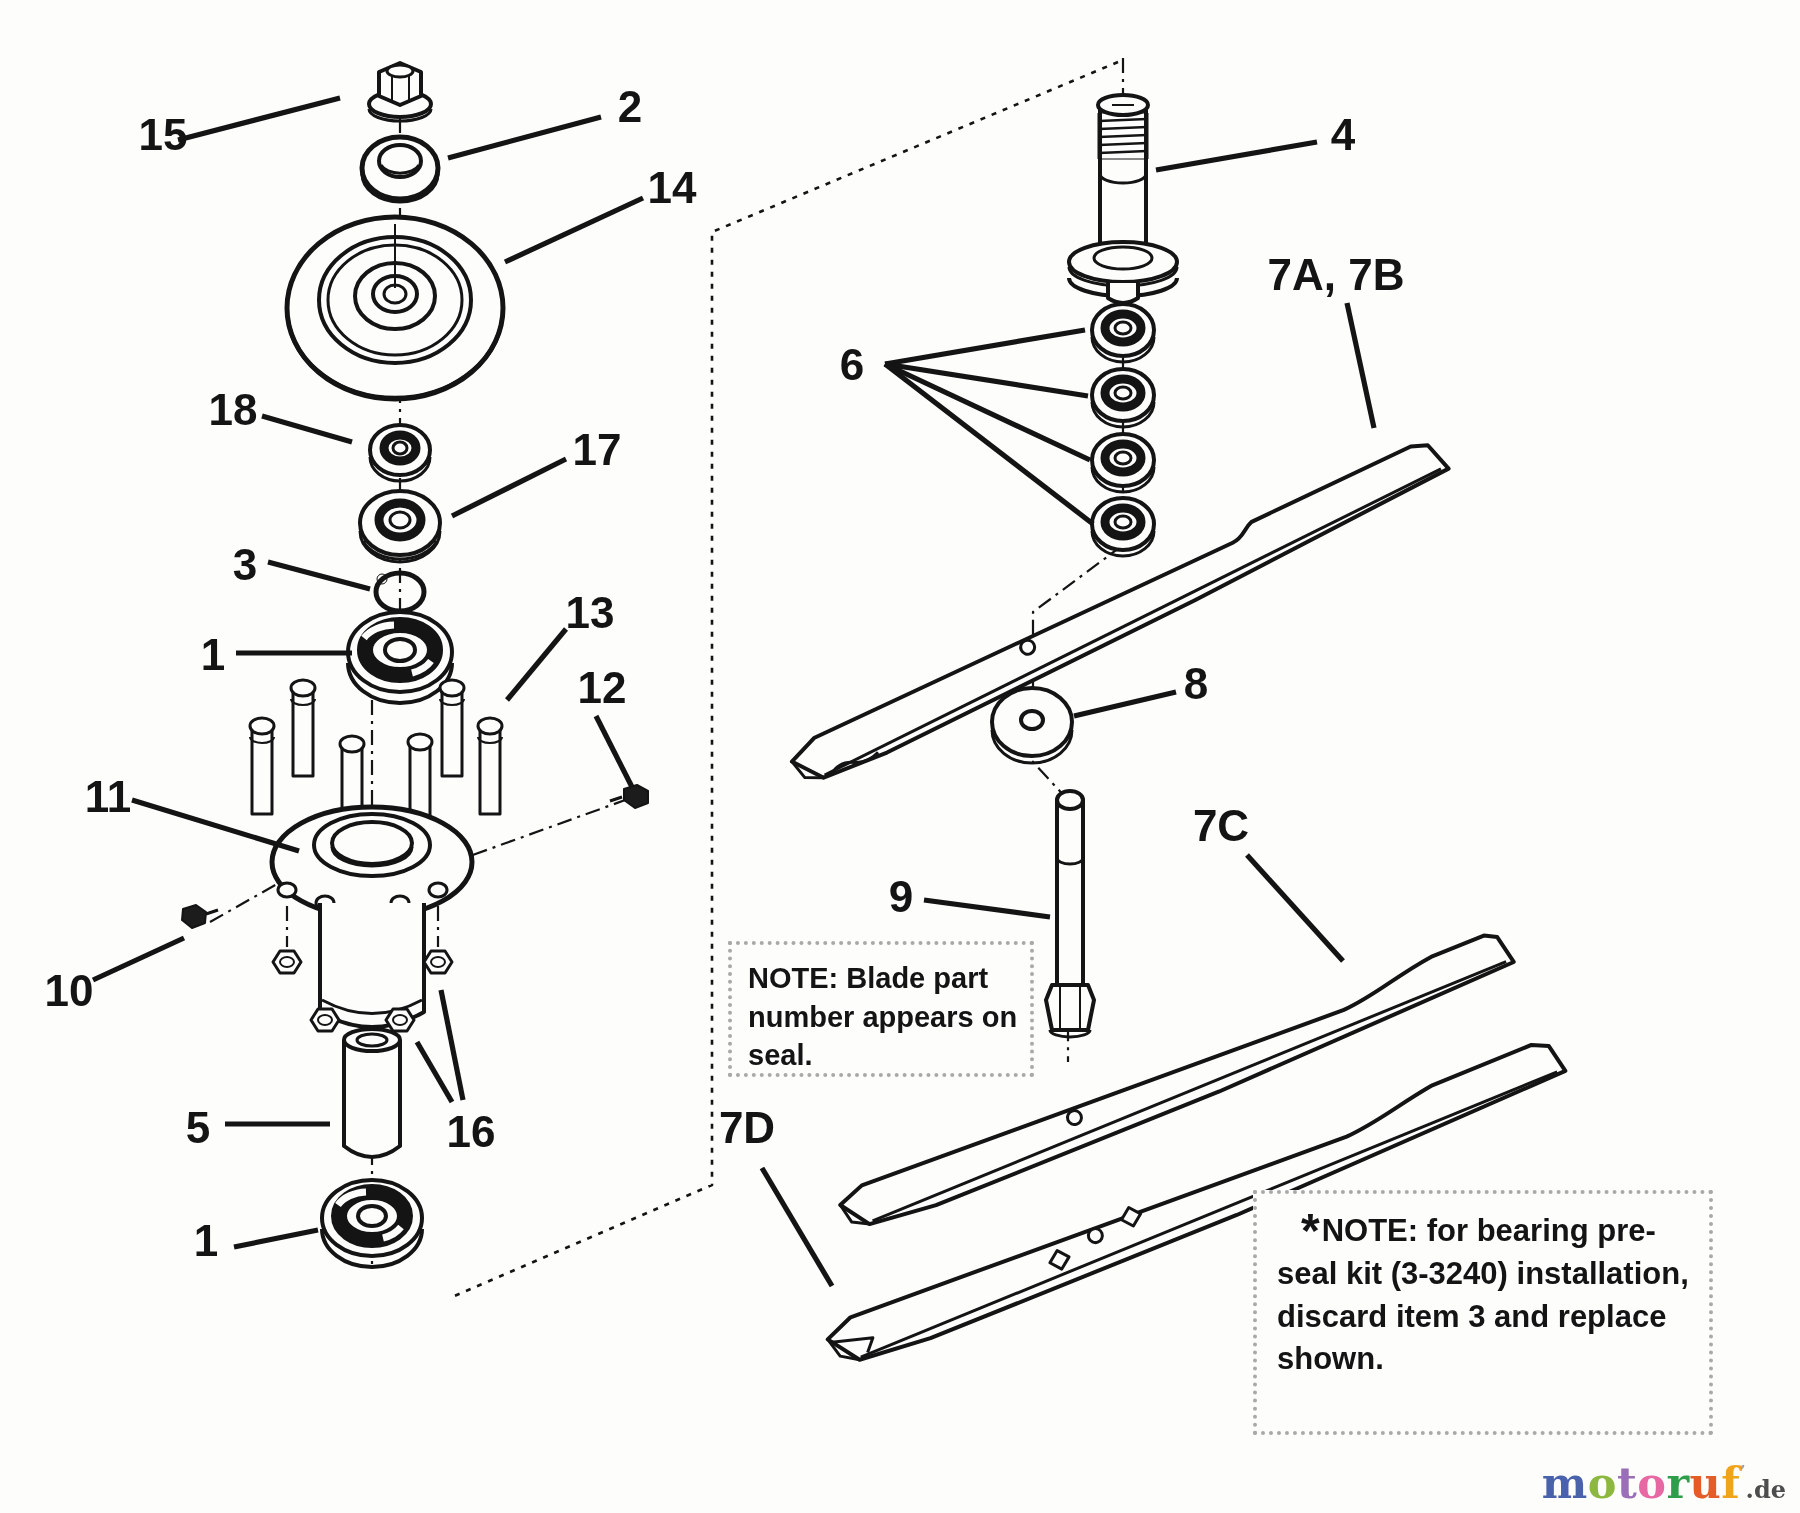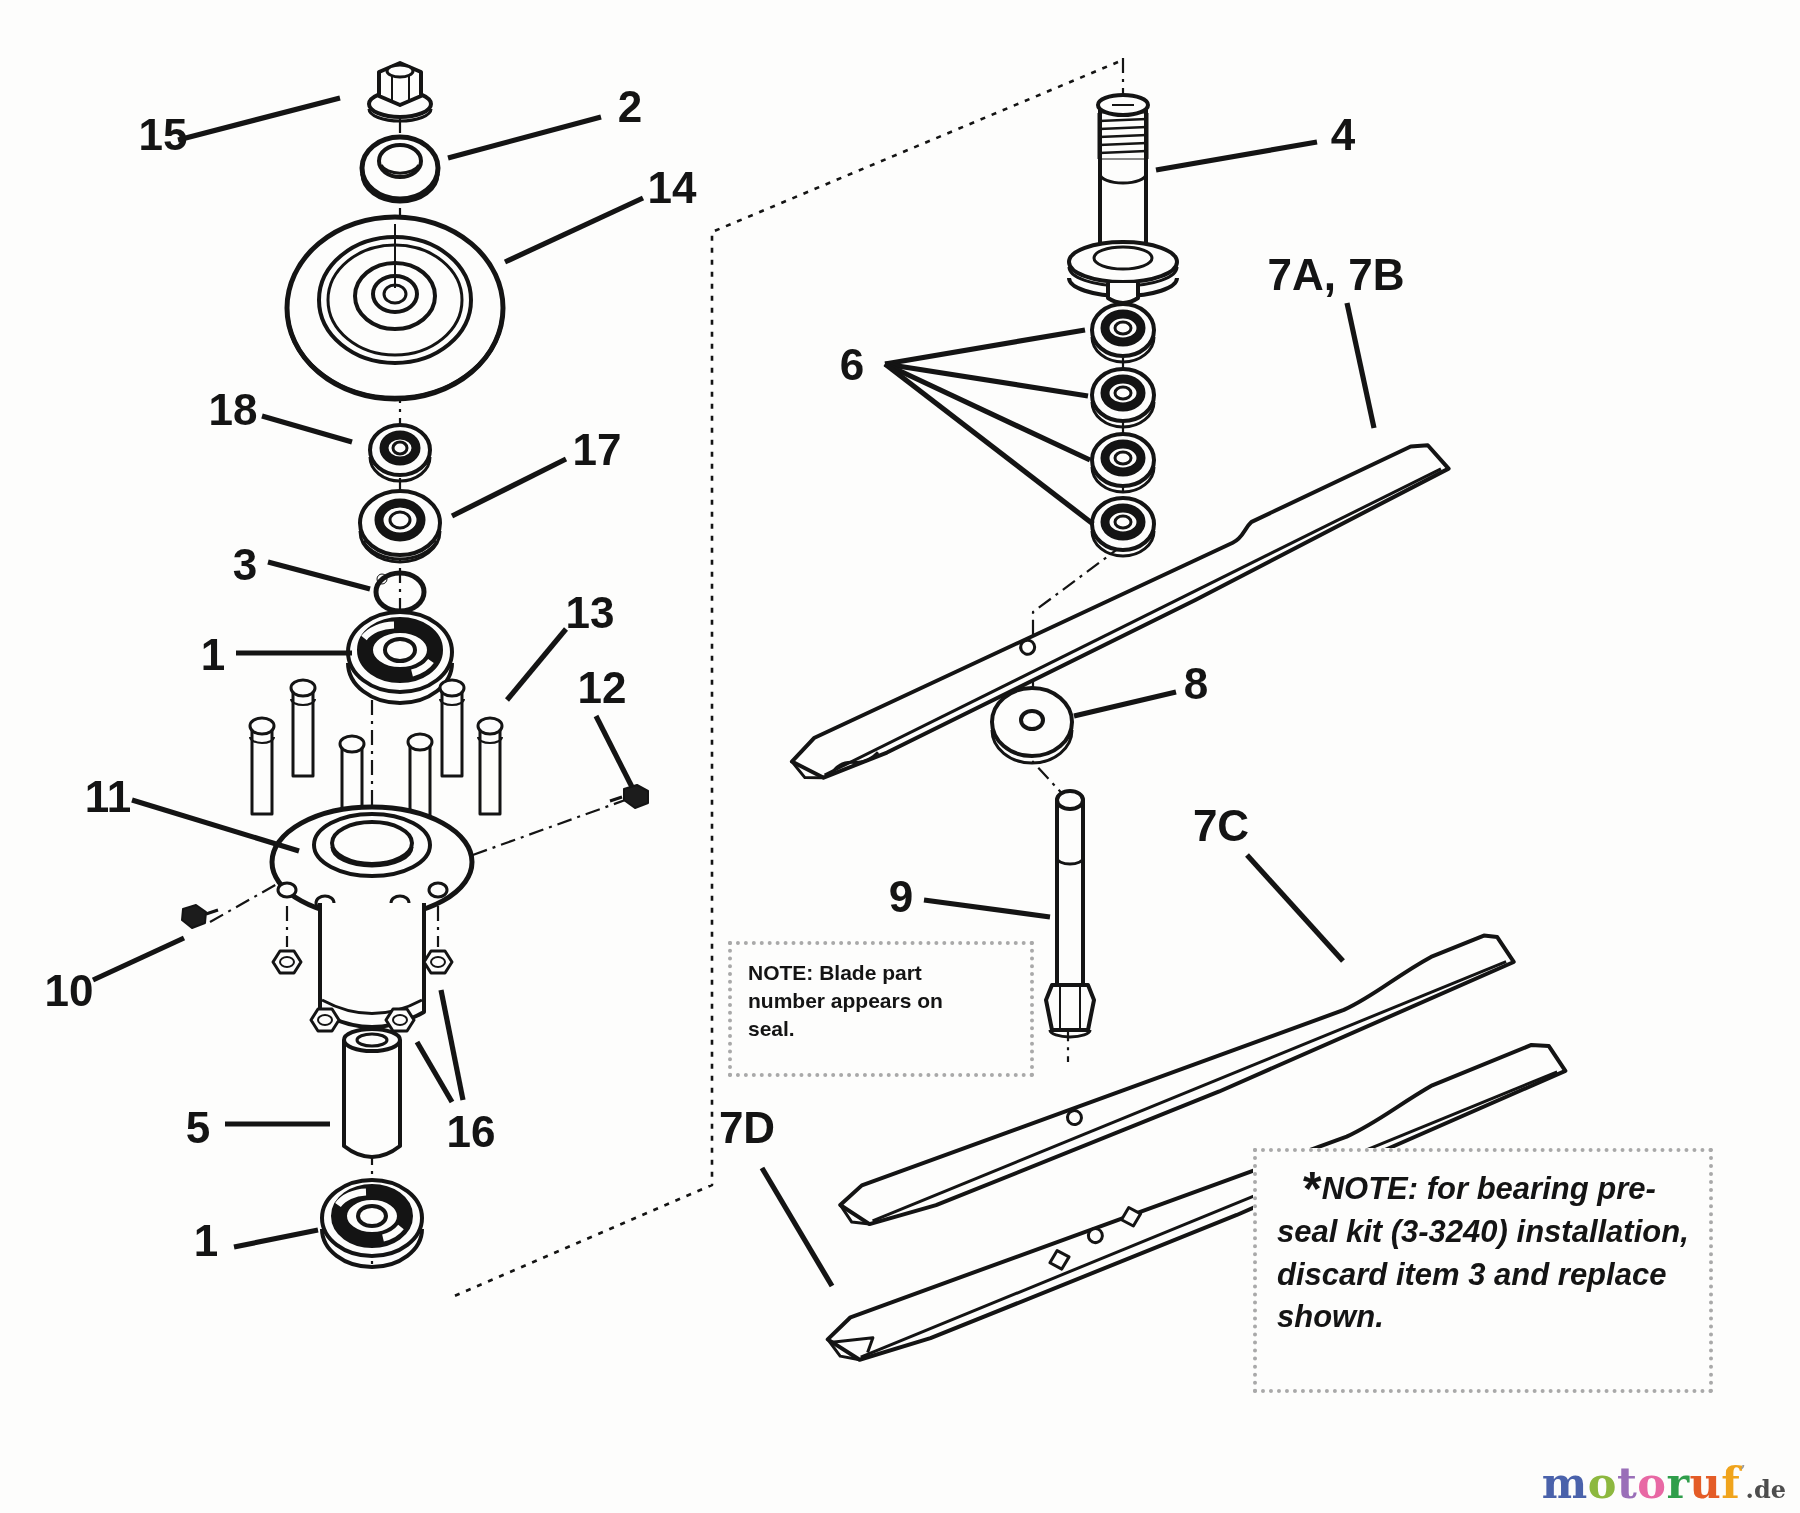--- a/index.html
+++ b/index.html
@@ -20,23 +20,23 @@
   .wht{stroke:#fdfdfc;}
   .fold{stroke-width:2.6;stroke-dasharray:5 7;}
   .axis{stroke-width:2.2;stroke-dasharray:15 6 3 6;}
   .leader{stroke-width:5.2;stroke-linecap:butt;}
   .lbl{font:700 44px "Liberation Sans",sans-serif;fill:#141414;stroke:none;text-anchor:middle;}
   .notebox{
     position:absolute;background:#fdfdfc;border:4px dotted #a9a9a9;
     color:#141414;font-weight:700;box-sizing:border-box;
   }
   .note-blade{left:728px;top:941px;width:306px;height:136px;padding:14px 10px 10px 16px;
-    font-size:21px;line-height:1.33;}
-  .note-bearing{left:1253px;top:1148px;width:460px;height:245px;padding:16px 12px 10px 20px;
-    font-size:31px;line-height:1.38;font-style:italic;}
+    font-size:29px;line-height:1.33;}
+  .note-bearing{left:1253px;top:1190px;width:460px;height:245px;padding:16px 12px 10px 20px;
+    font-size:31px;line-height:1.38;}
   .note-line{display:block;white-space:nowrap;}
   .note-first{display:block;white-space:nowrap;padding-left:24px;}
   .ast{font-size:48px;line-height:0;vertical-align:-6px;margin-right:2px;}
   .logo{
     position:absolute;right:14px;bottom:8px;
     font-family:"DejaVu Serif",serif;font-weight:700;font-size:43px;line-height:1;
     letter-spacing:0.5px;
   }
   .logo .tld{font-size:24px;font-weight:700;letter-spacing:0;}
   .logo .mark{font-size:15px;color:#9a9a9a;vertical-align:22px;letter-spacing:0;}

